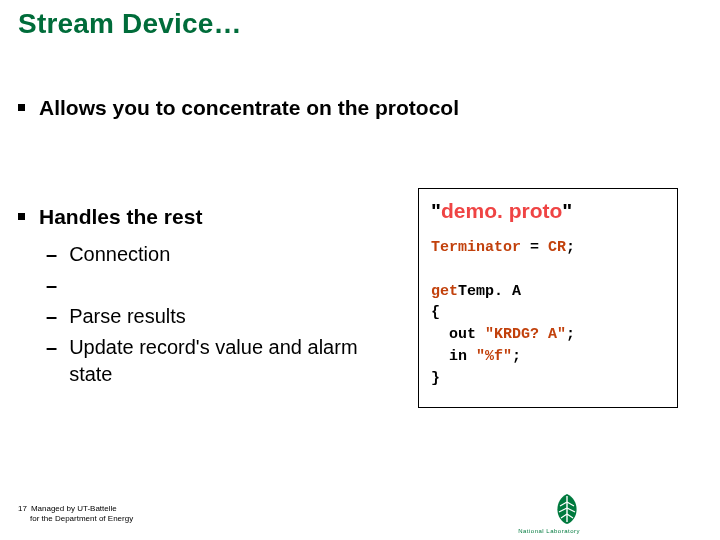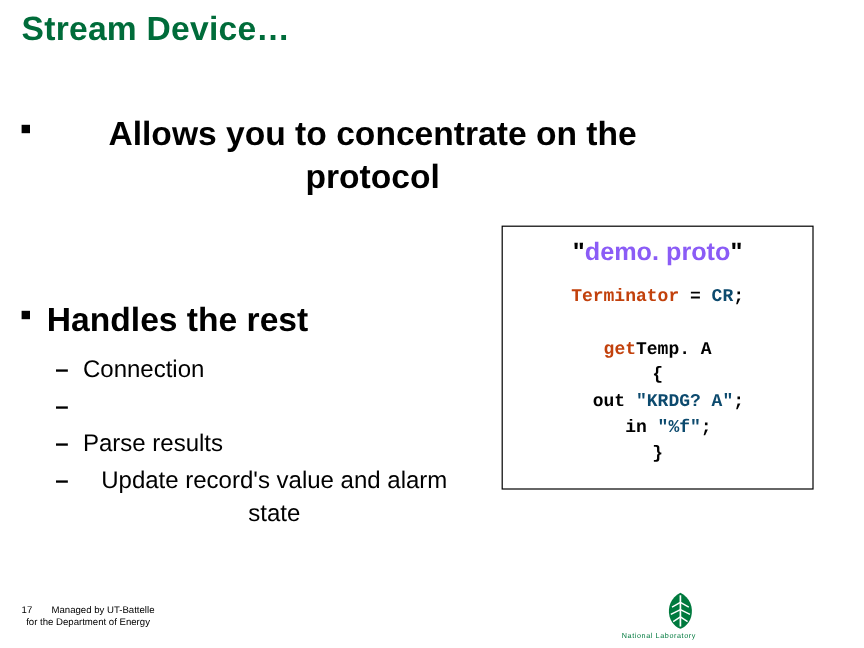--- a/index.html
+++ b/index.html
@@ -1,35 +1,35 @@
 <!DOCTYPE html>
 <html><head>
 <meta charset="utf-8">
 <style>
   * { margin: 0; padding: 0; box-sizing: border-box; }
   html, body { width: 720px; height: 540px; background: #fff; font-family: Arial, Helvetica, sans-serif; color: #000; position: relative; overflow: hidden; }
-  .slide { width: 600px; height: 540px; position: relative; text-align: center; }
+  .slide { width: 600px; height: 540px; position: relative; }
   .title { position: absolute; top: 8px; left: 18px; font-weight: 900; font-size: 28px; color: #006c3a; letter-spacing: 0.2px; }
   .main { position: absolute; top: 94px; left: 18px; right: 18px; }
   .bullet { display: flex; align-items: flex-start; margin-bottom: 10px; }
   .bullet .dot { width: 7px; height: 7px; background: #000; border-radius: 0; margin-top: 10px; margin-right: 14px; flex: 0 0 auto; }
-  .bullet .btxt { font-weight: 700; font-size: 28px; line-height: 1.3; }
+  .bullet .btxt { font-weight: 700; font-size: 21px; line-height: 1.3; }
   .sub { margin-left: 28px; }
   .subitem { display: flex; align-items: flex-start; margin-bottom: 4px; }
   .subitem .dash { font-size: 20px; font-weight: 700; margin-right: 12px; line-height: 1.35; }
   .subitem .stxt { font-size: 20px; font-weight: 400; line-height: 1.35; }
   .leftcol { width: 370px; }
   .codebox { position: absolute; top: 188px; left: 418px; width: 260px; border: 1px solid #000; padding: 10px 12px 18px 12px; }
   .codebox .ctitle { font-family: Arial, sans-serif; font-size: 21px; font-weight: 700; margin-bottom: 14px; }
-  .codebox .ctitle .green { color: #8b5cf6; }
+  .codebox .ctitle .green { color: #ef4444; }
   .code { font-family: "Courier New", Courier, monospace; font-size: 15px; font-weight: 700; line-height: 1.45; white-space: pre; }
   .kw-green { color: #c2410c; }
-  .kw-red  { color: #0c4a6e; }
+  .kw-red  { color: #c2410c; }
   .footer { position: absolute; bottom: 16px; left: 18px; font-size: 8px; line-height: 1.25; color: #000; }
-  .pagenum { display: inline-block; margin-right: 16px; }
+  .pagenum { display: inline-block; margin-right: 4px; }
   .logo { position: absolute; bottom: 14px; right: 18px; display: flex; align-items: center; color: #007a3e; }
   .logo svg { display: block; }
   .logo-text { font-family: Georgia, "Times New Roman", serif; font-size: 22px; font-weight: 700; letter-spacing: -0.5px; margin-left: 6px; }
   .logo-sub { position: absolute; bottom: 6px; right: 20px; font-size: 6px; letter-spacing: 0.5px; color: #007a3e; font-family: Arial, sans-serif; }
 </style>
 </head>
 <body>
 <div class="slide">
 
   <div class="title">Stream Device…</div>
@@ -75,21 +75,21 @@
 
 <span class="kw-green">get</span><span>Temp. A</span>
 <span>{</span>
 <span>  out </span><span class="kw-red">"KRDG? A"</span><span>;</span>
 <span>  in </span><span class="kw-red">"%f"</span><span>;</span>
 <span>}</span></div>
   </div>
 
   <div class="footer">
     <span class="pagenum">17</span><span>Managed by UT-Battelle</span><br>
-    <span style="">for the Department of Energy</span>
+    <span style="margin-left:12px">for the Department of Energy</span>
   </div>
 
   <div class="logo">
     <svg width="30" height="34" viewBox="0 0 30 34">
       <path d="M15 2 C7 6 4 14 6 22 C8 29 14 32 15 32 C16 32 22 29 24 22 C26 14 23 6 15 2 Z" fill="#007a3e"></path>
       <path d="M15 4 L15 30" stroke="#fff" stroke-width="1.4"></path>
       <path d="M15 10 L8 14 M15 10 L22 14 M15 16 L7 20 M15 16 L23 20 M15 22 L9 26 M15 22 L21 26" stroke="#fff" stroke-width="1.2" fill="none"></path>
     </svg>
   </div>
   <div class="logo-sub">National Laboratory</div>

